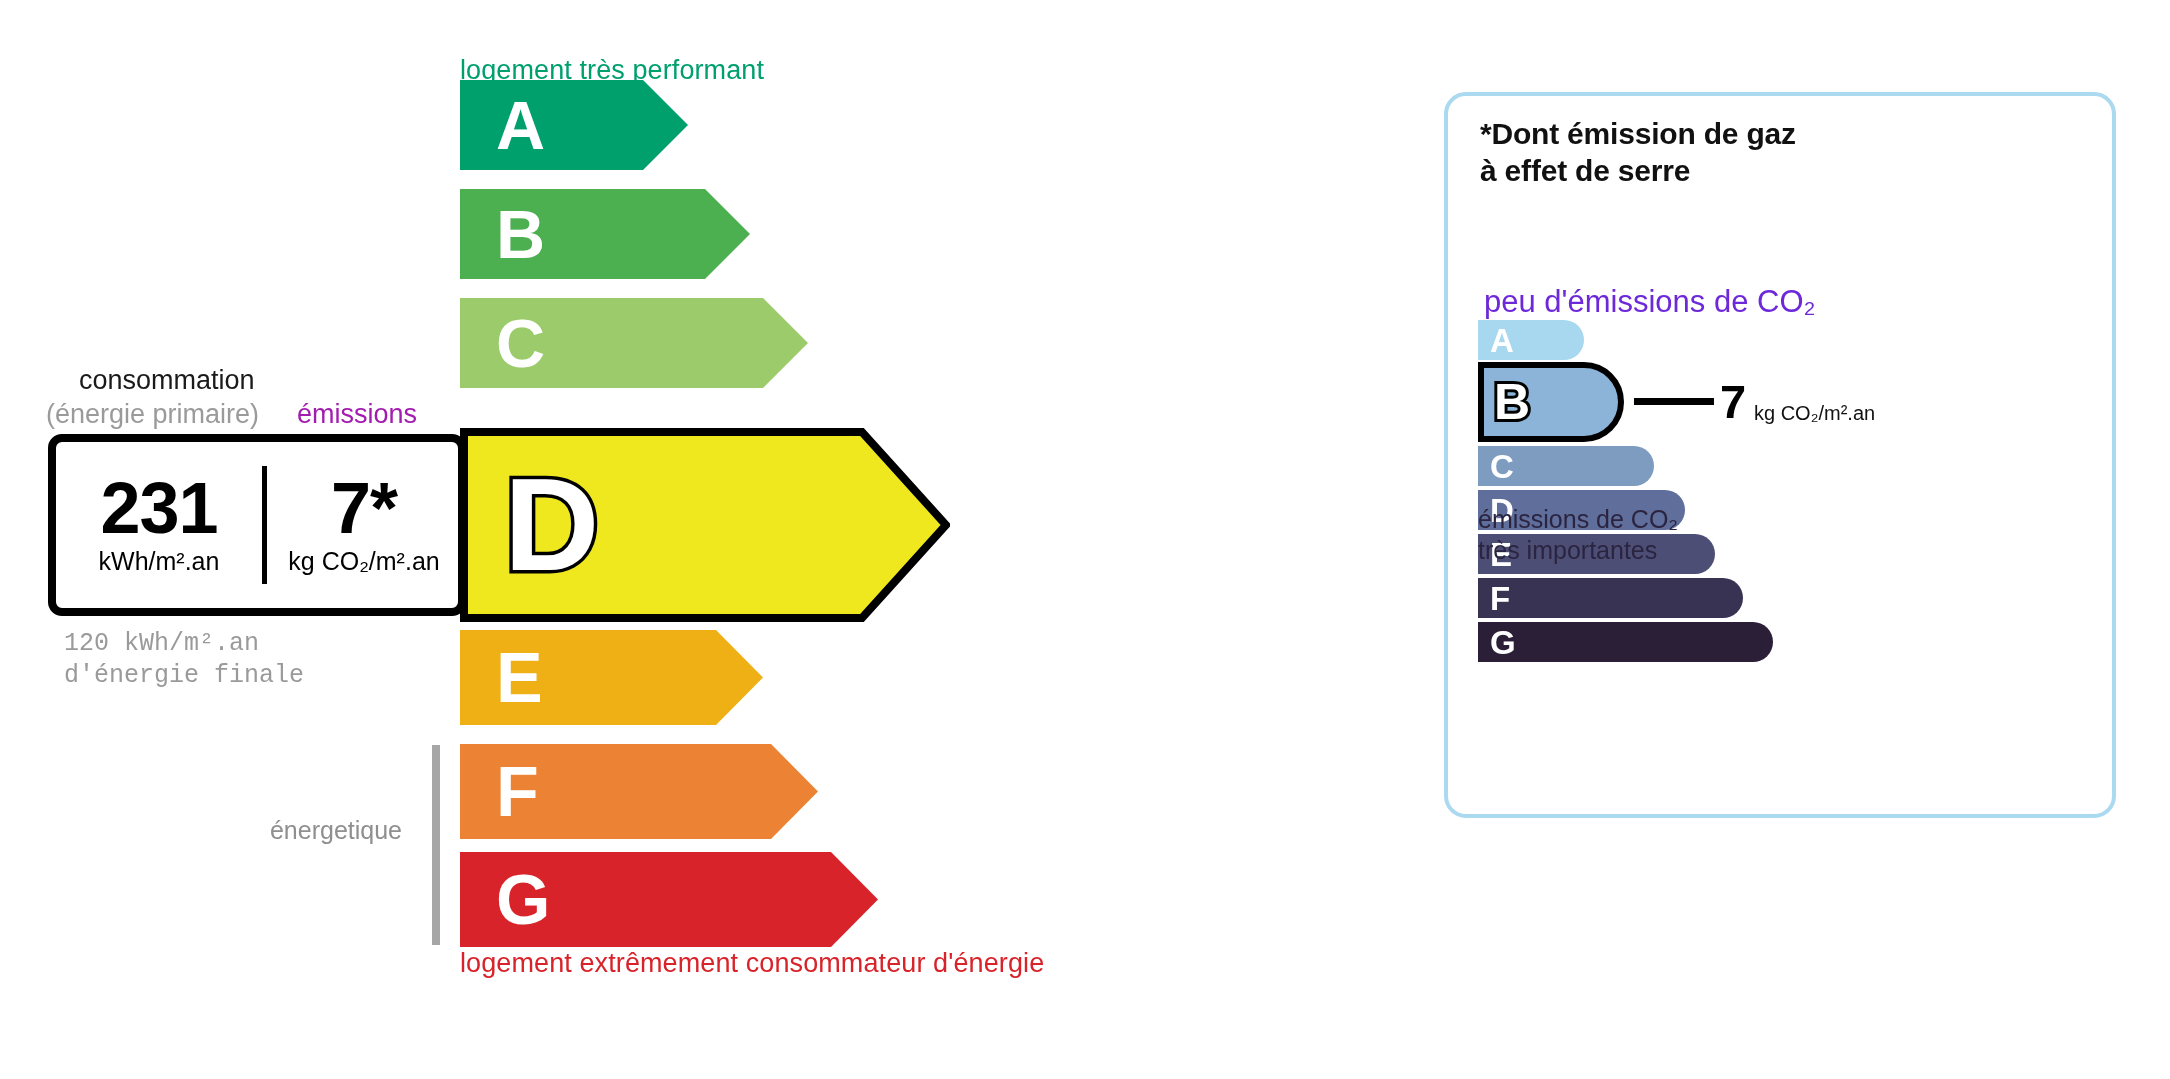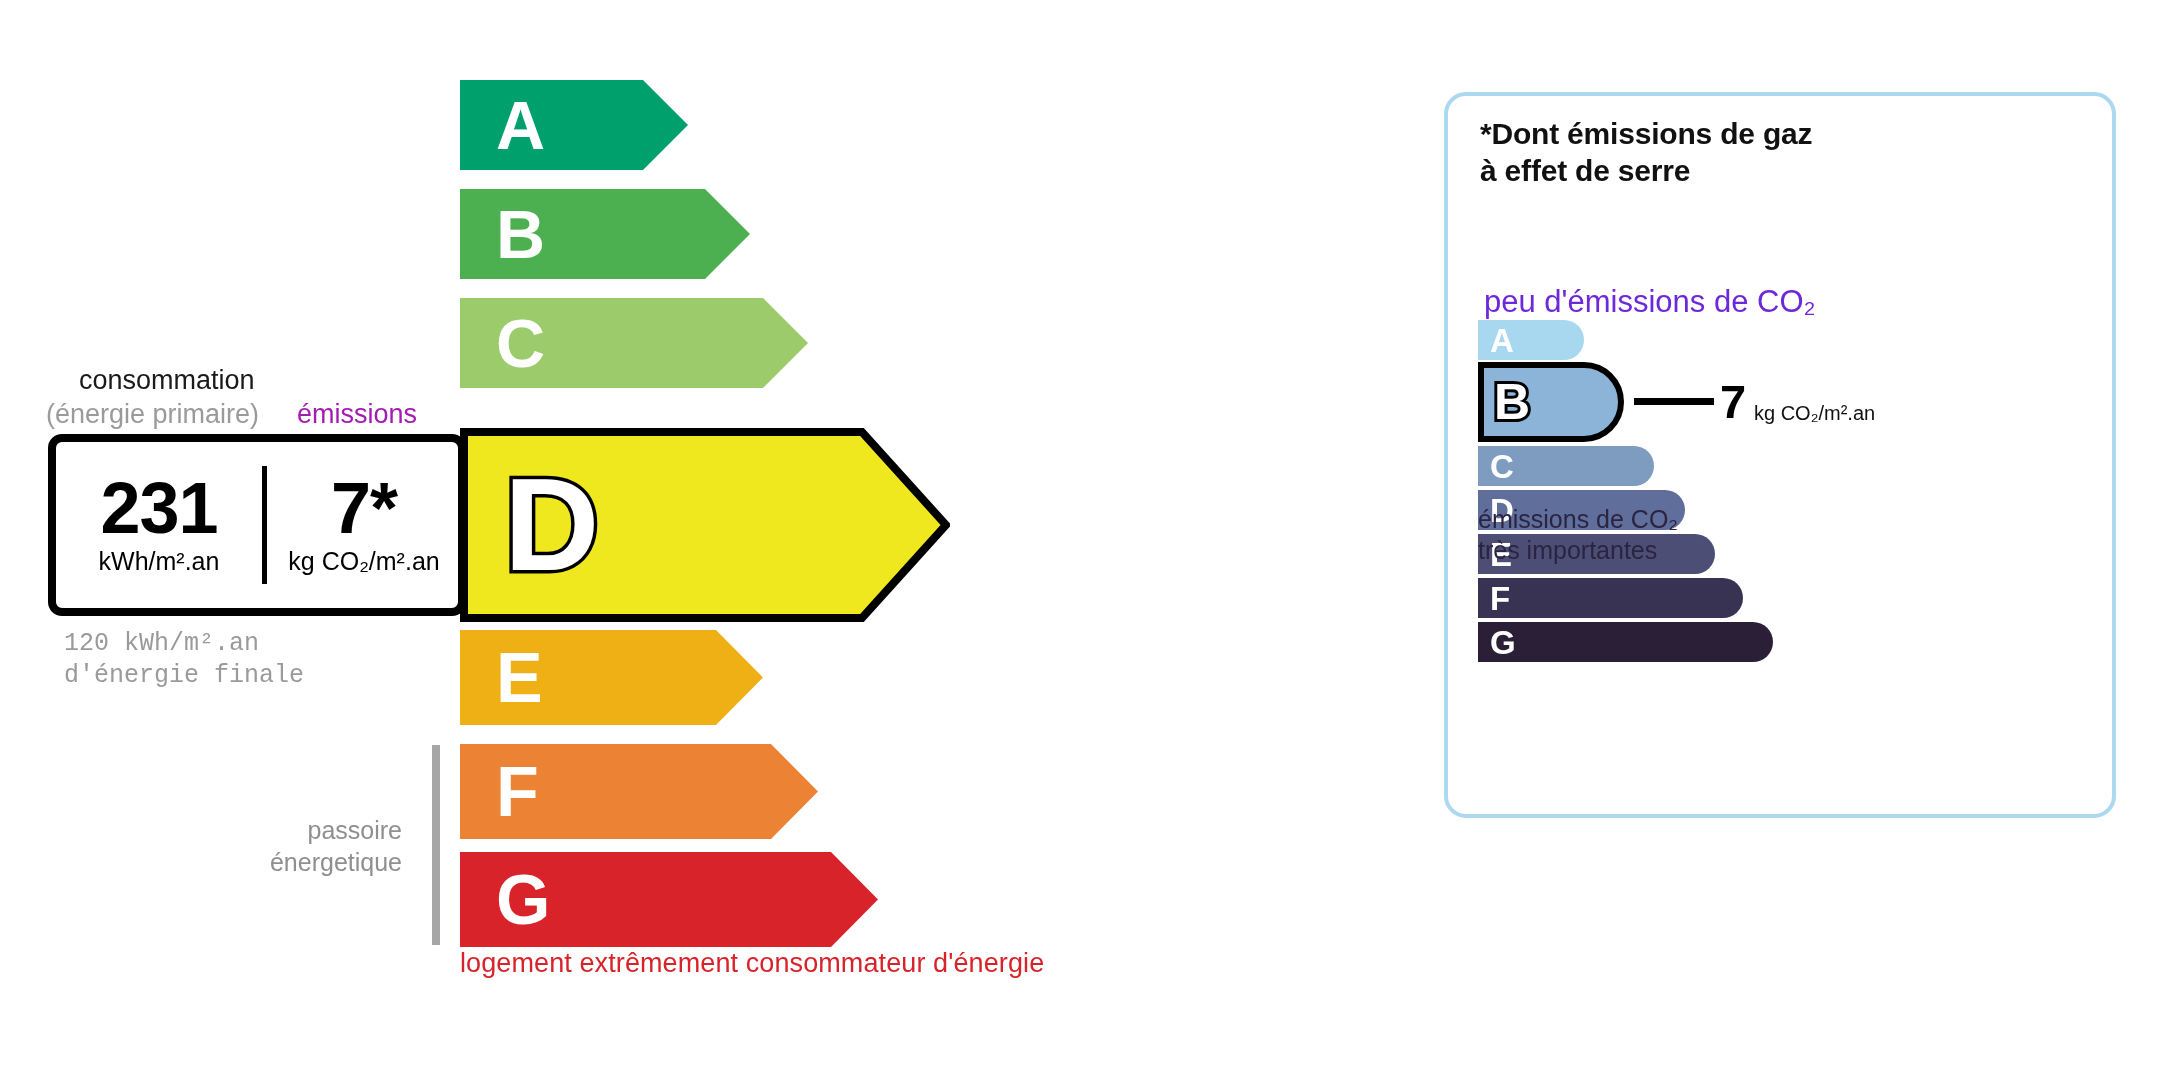--- a/index.html
+++ b/index.html
@@ -110,20 +110,21 @@
   #co2-row-B .cl{left:16px;color:#fff;-webkit-text-stroke:6px #000;paint-order:stroke fill;}
   #co2-leader{position:absolute;height:7px;background:#000;}
   #co2-value{position:absolute;font-size:47px;font-weight:bold;color:#000;line-height:1;}
   #co2-value-unit{position:absolute;font-size:20px;color:#111;line-height:1;white-space:nowrap;}
 </style>
 </head>
 <body>
 
 <div id="dpe-scale">
 
+  <div class="top-caption">logement très performant</div>
 
   <div class="band" id="band-A" style="top:80px;height:90px;width:228px;">
     <svg class="shape" viewBox="0 0 228 90" preserveAspectRatio="none">
       <polygon points="0,0 183,0 228,45 183,90 0,90" fill="#00a06d"></polygon>
     </svg>
     <span class="letter" style="font-size:68px;">A</span>
   </div>
 
   <div class="band" id="band-B" style="top:189px;height:90px;width:290px;">
     <svg class="shape" viewBox="0 0 290 90" preserveAspectRatio="none">
@@ -184,30 +185,29 @@
       <div class="unit">kg CO₂/m².an</div>
     </div>
   </div>
 
   <div class="sub-final">
     <div>120 kWh/m².an</div>
     <div>d'énergie finale</div>
   </div>
 
   <div class="passoire">
-    <div>passoire</div>
     <div>énergetique</div>
   </div>
   <div id="passoire-bar"></div>
 </div>
 
 <div id="co2-panel">
 
   <div id="co2-title">
-    <div>*Dont émissions de gaz</div>
+    <div>*Dont émission de gaz</div>
     <div>à effet de serre</div>
   </div>
 
   <div id="co2-top-caption">peu d'émissions de CO₂</div>
 
   <div class="co2-row" id="co2-row-A" style="top:224px;height:40px;width:106px;">
     <div class="cap" style="background:#a8d8f0;"></div>
     <span class="cl">A</span>
   </div>
 

